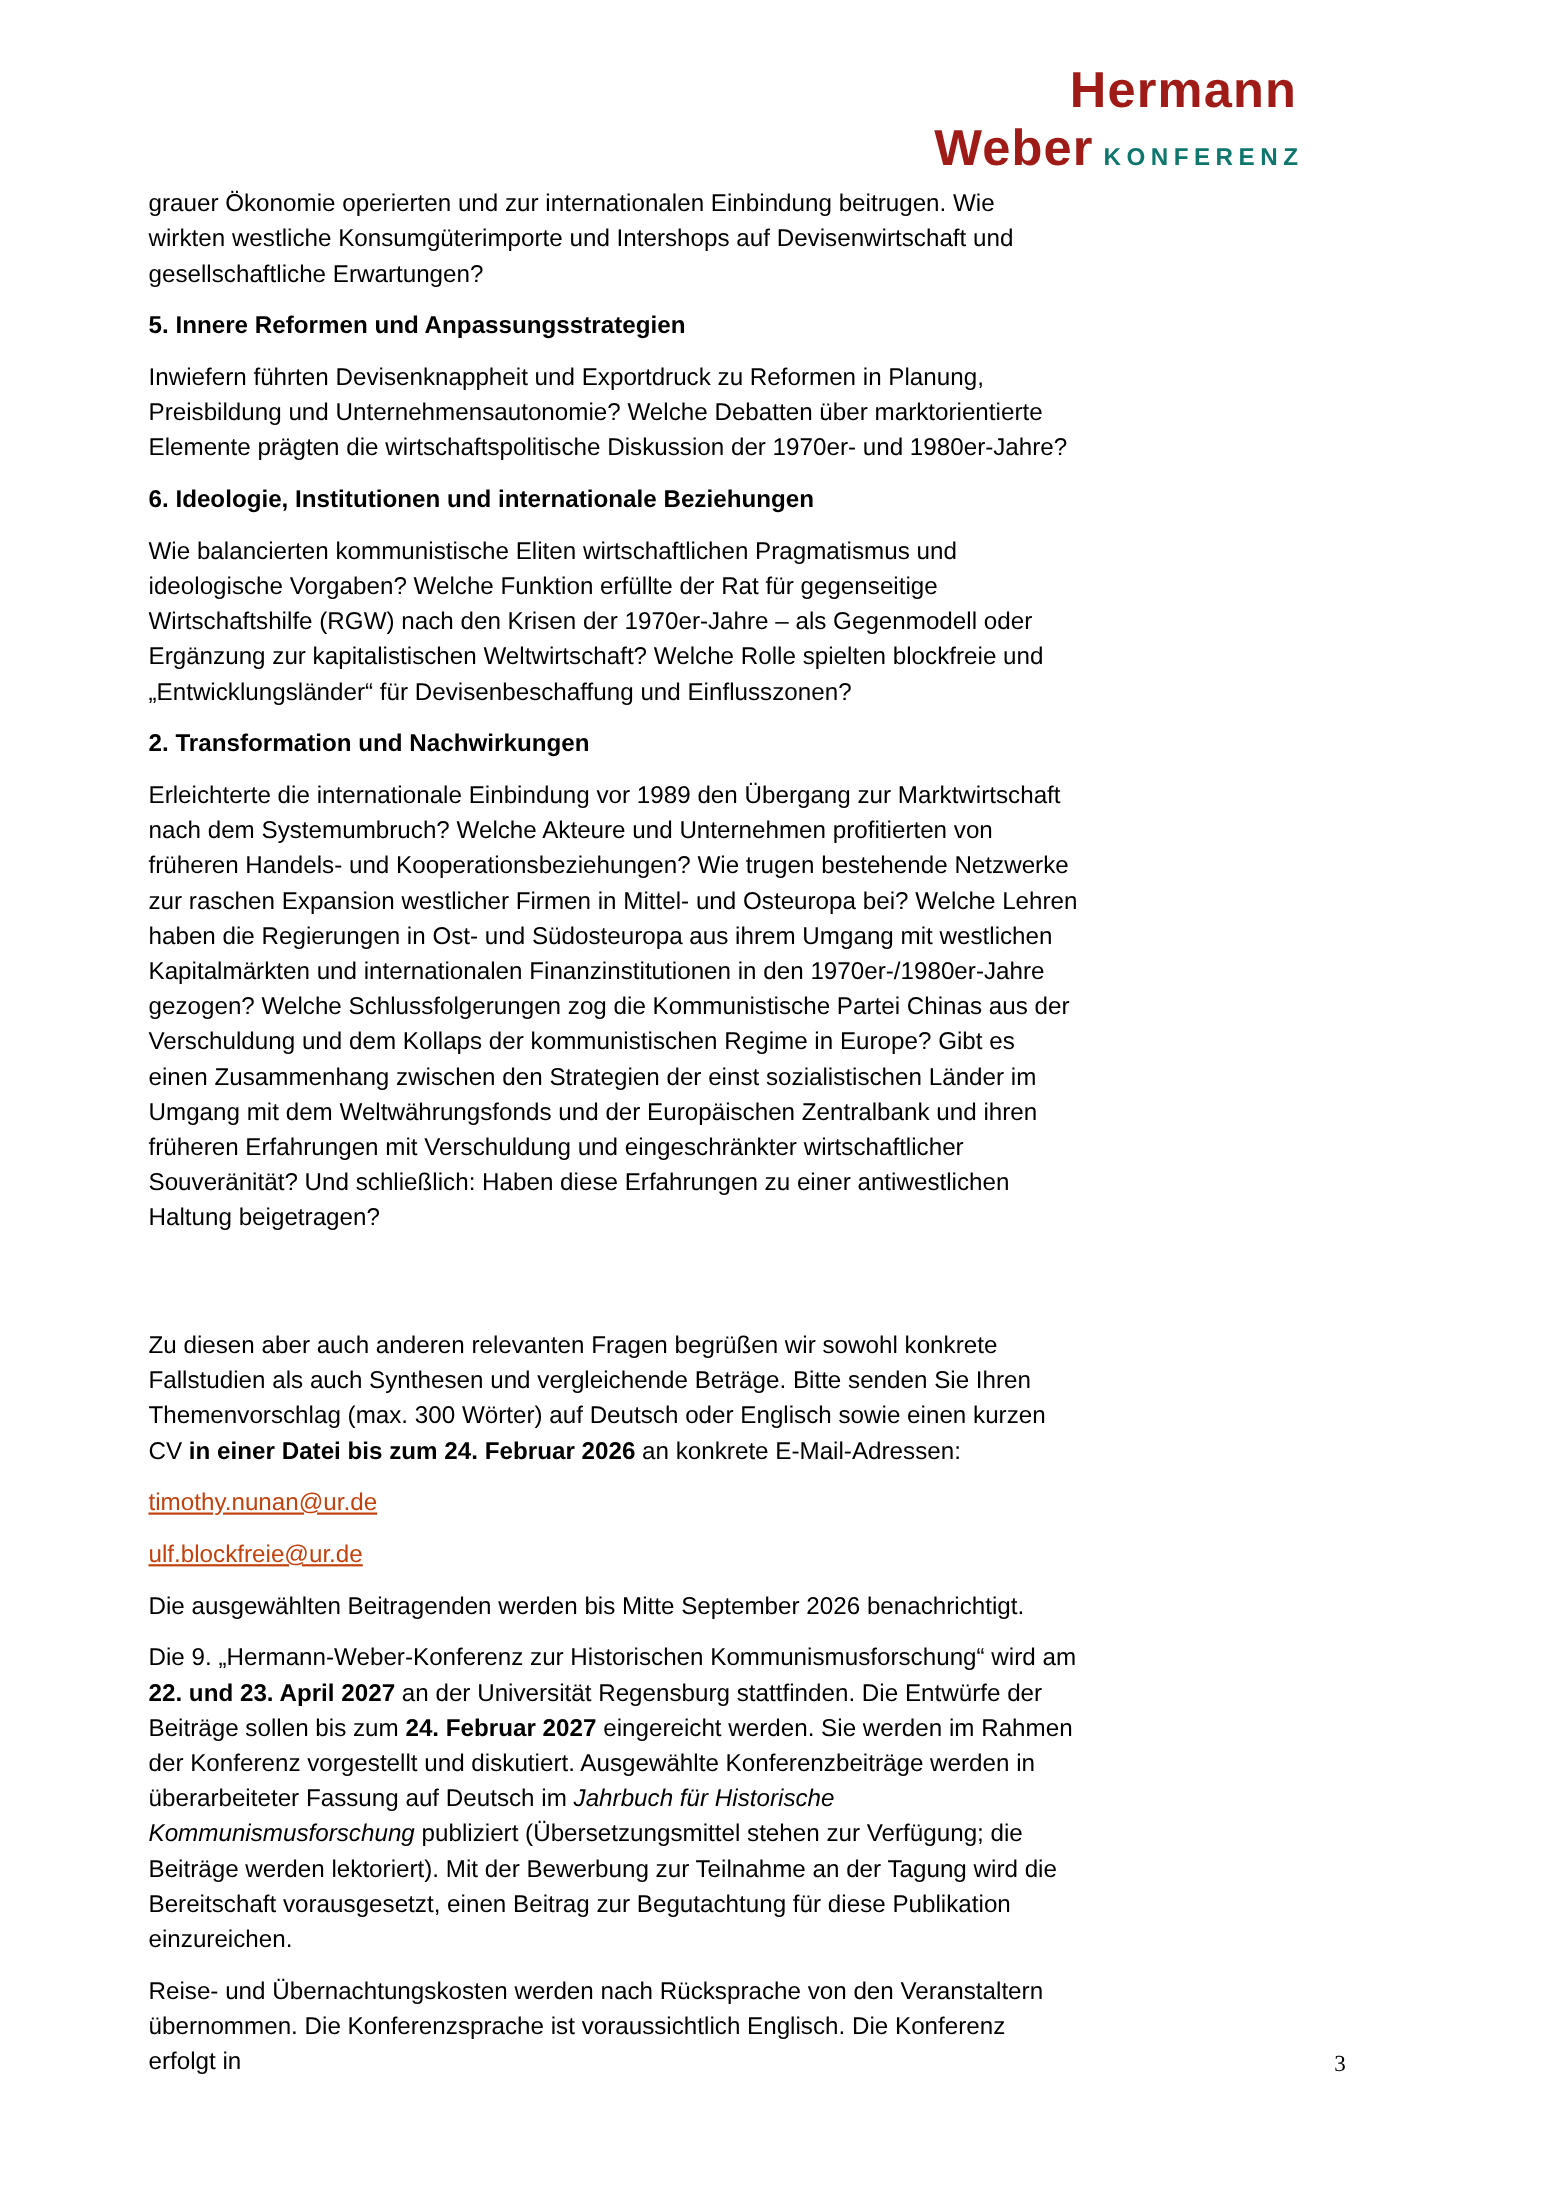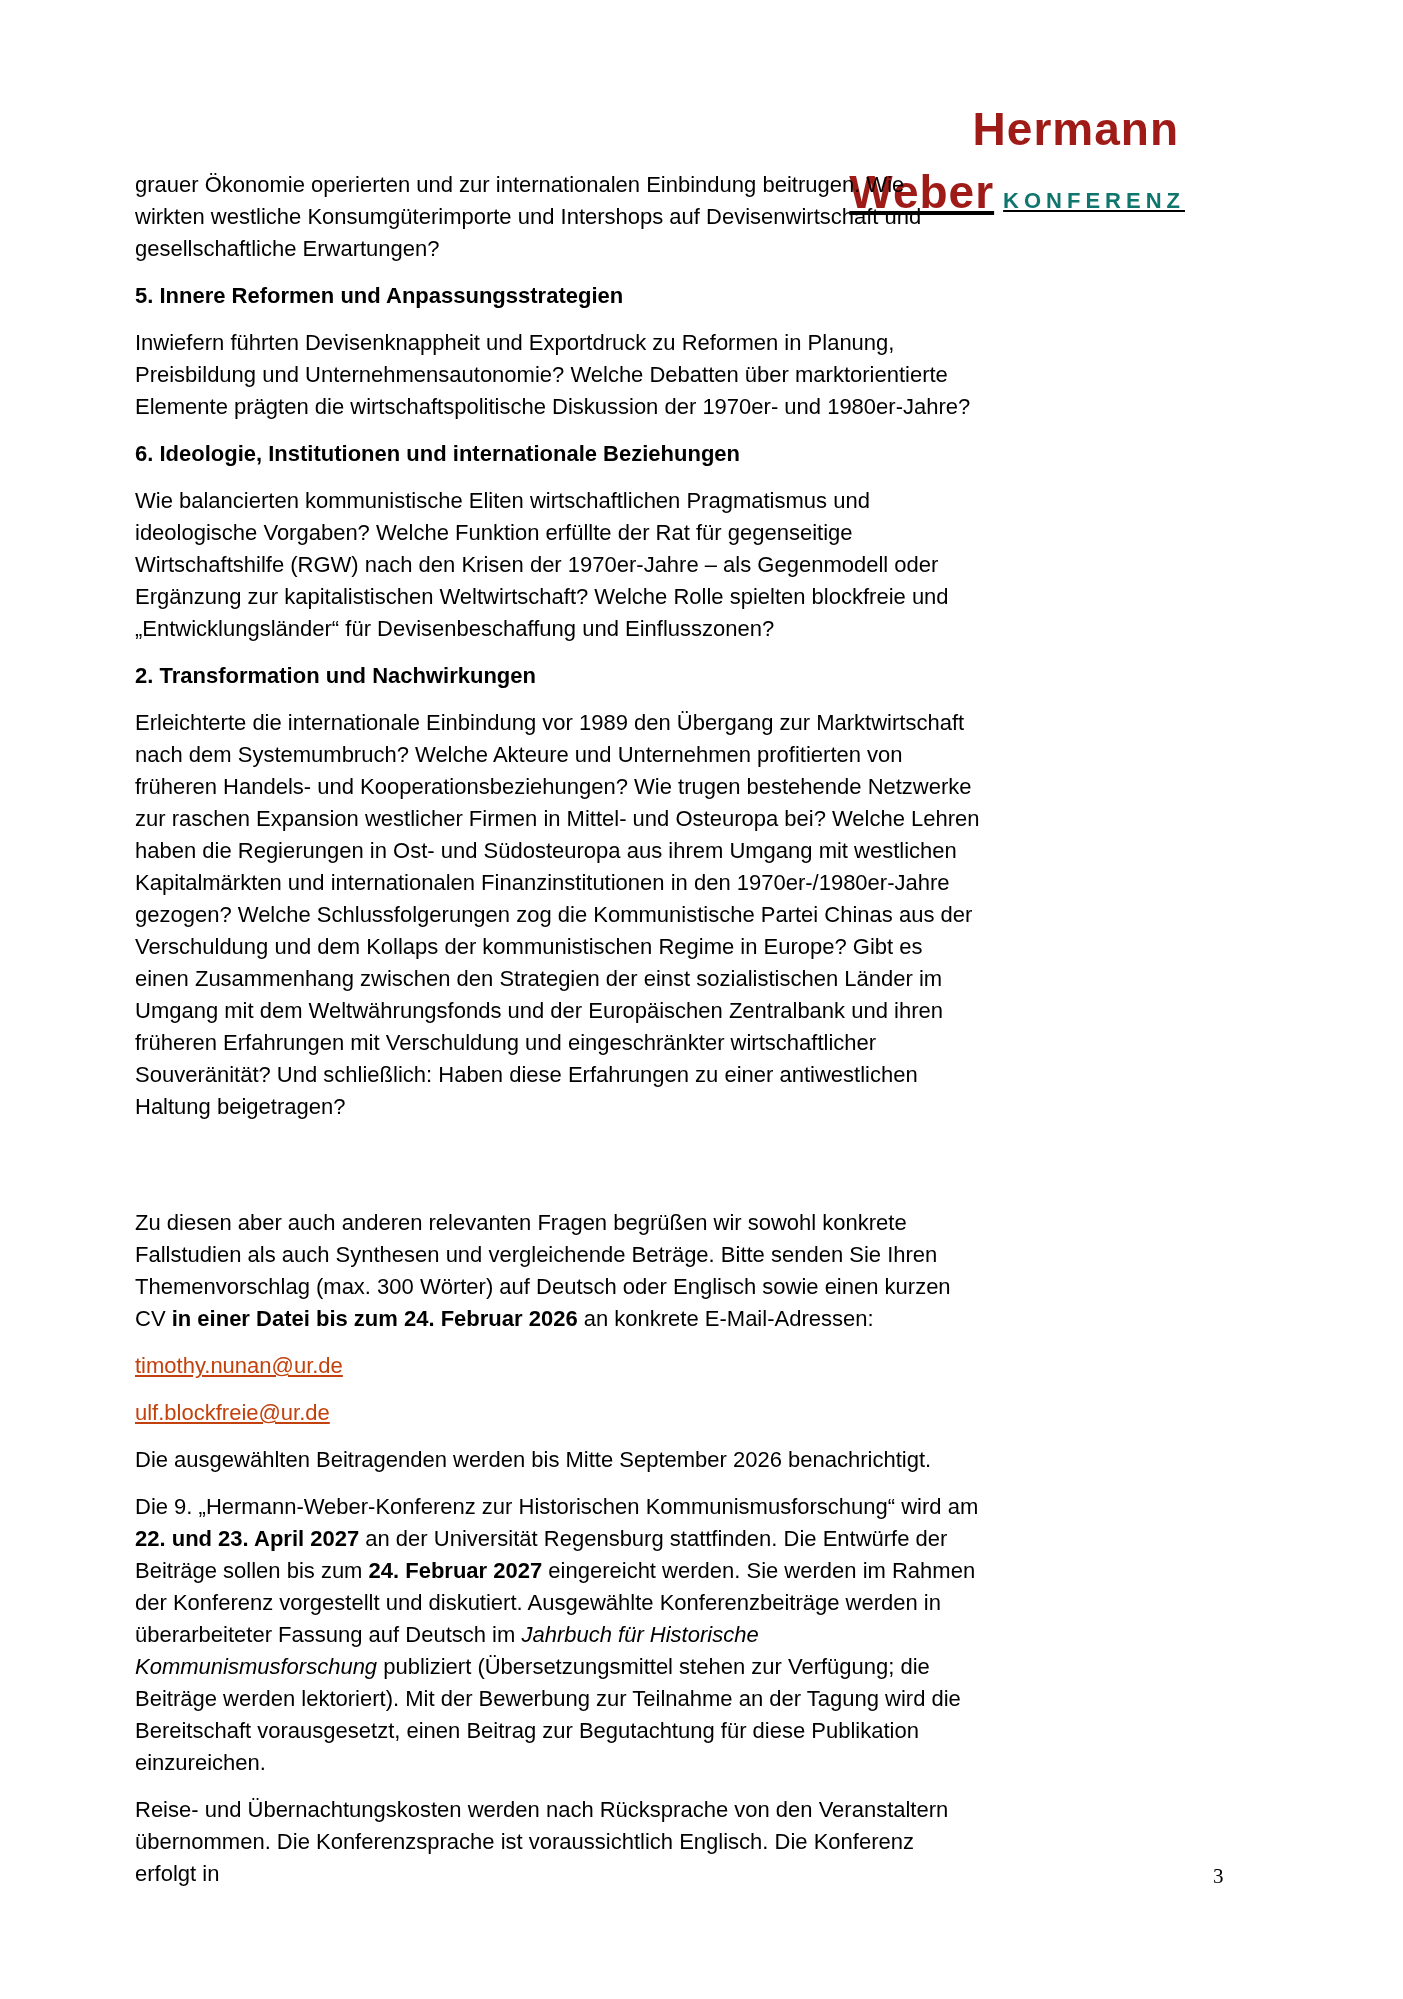--- a/index.html
+++ b/index.html
@@ -22,25 +22,24 @@
     line-height: 1;
     white-space: nowrap;
   }
   .logo .row1 {
     font-size: 46px;
     font-weight: 700;
     letter-spacing: 1px;
     padding-right: 6px;
   }
   .logo .row2 {
-    margin-top: 17px;
+    margin-top: 7px;
     display: flex;
     align-items: baseline;
     justify-content: flex-end;
-    text-decoration: underline;
   }
   .logo .word-weber {
     font-size: 46px;
     font-weight: 700;
     letter-spacing: 1px;
   }
   .logo .tagline {
     font-size: 22px;
     font-weight: 700;
     letter-spacing: 5px;
@@ -78,21 +77,21 @@
     font-size: 21px;
     color: #000000;
   }
 </style>
 </head>
 <body>
 
 <div class="page">
 
   <div class="logo">
-    <div class="row1" style="color: rgb(158, 27, 23); margin-top: 48px;">Hermann</div>
+    <div class="row1" style="color: rgb(158, 27, 23);">Hermann</div>
     <div class="row2">
       <span class="word-weber" style="color: rgb(158, 27, 23);">Weber</span>
       <span class="tagline" style="color: #0f766e;">KONFERENZ</span>
     </div>
   </div>
 
   <div class="doc-body">
       <p class="para"><span>grauer Ökonomie operierten und zur internationalen Einbindung beitrugen. Wie wirkten westliche Konsumgüterimporte und Intershops auf Devisenwirtschaft und gesellschaftliche Erwartungen?</span></p>
       <p class="para heading"><span>5. Innere Reformen und Anpassungsstrategien</span></p>
       <p class="para"><span>Inwiefern führten Devisenknappheit und Exportdruck zu Reformen in Planung, Preisbildung und Unternehmensautonomie? Welche Debatten über marktorientierte Elemente prägten die wirtschaftspolitische Diskussion der 1970er- und 1980er-Jahre?</span></p>

